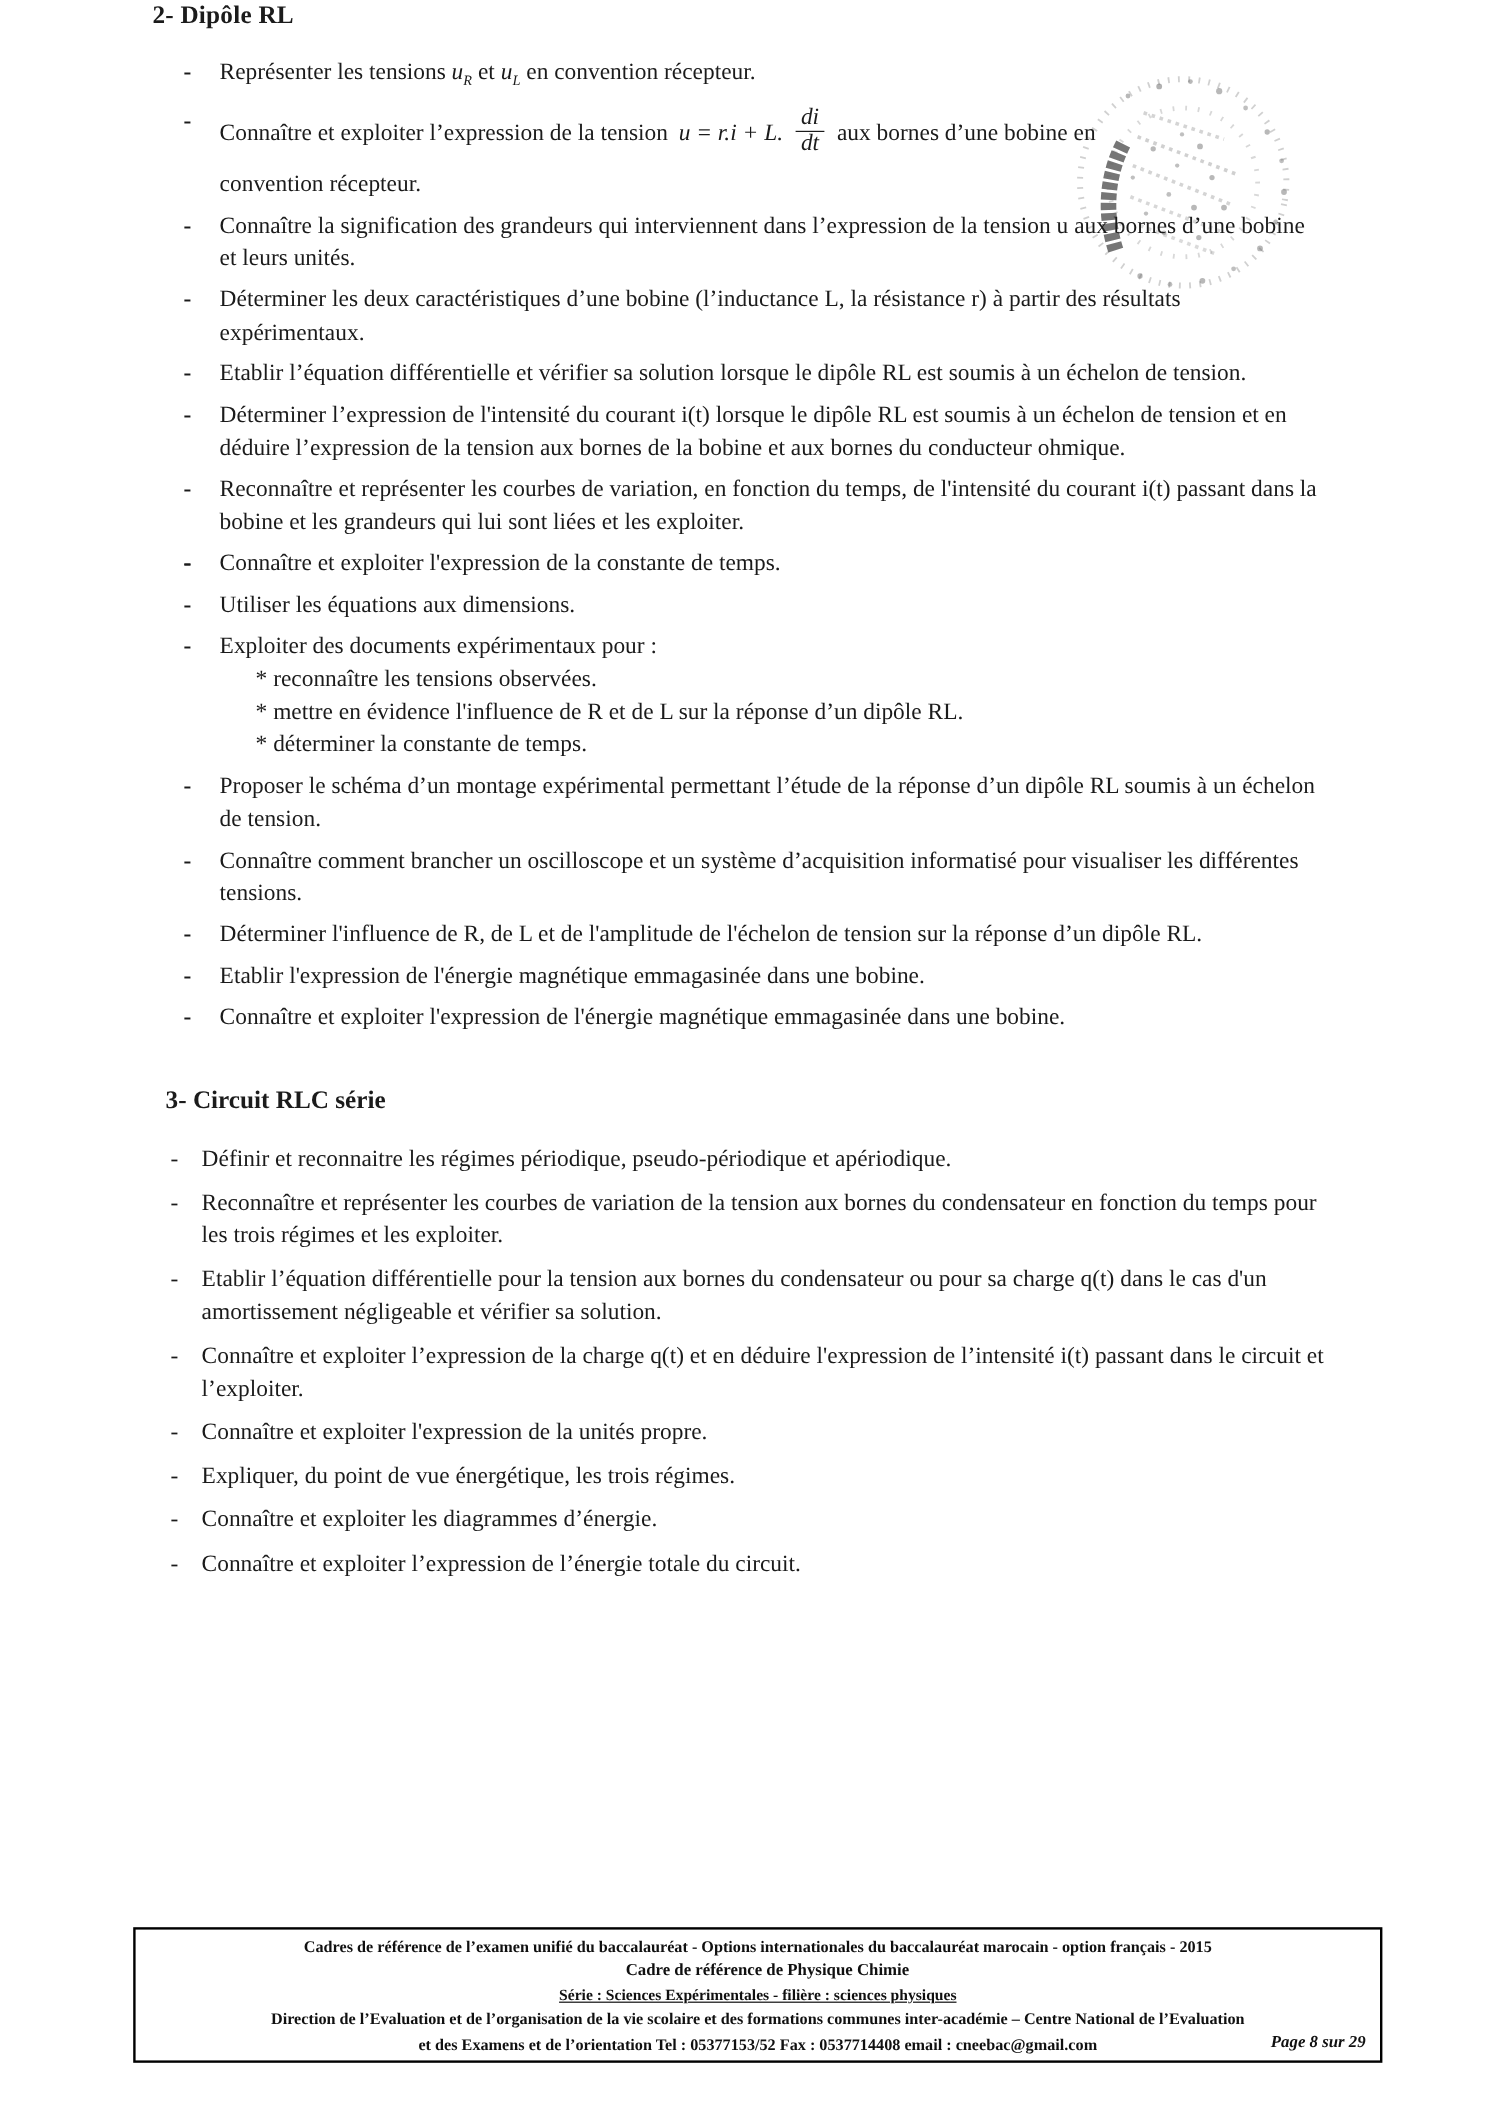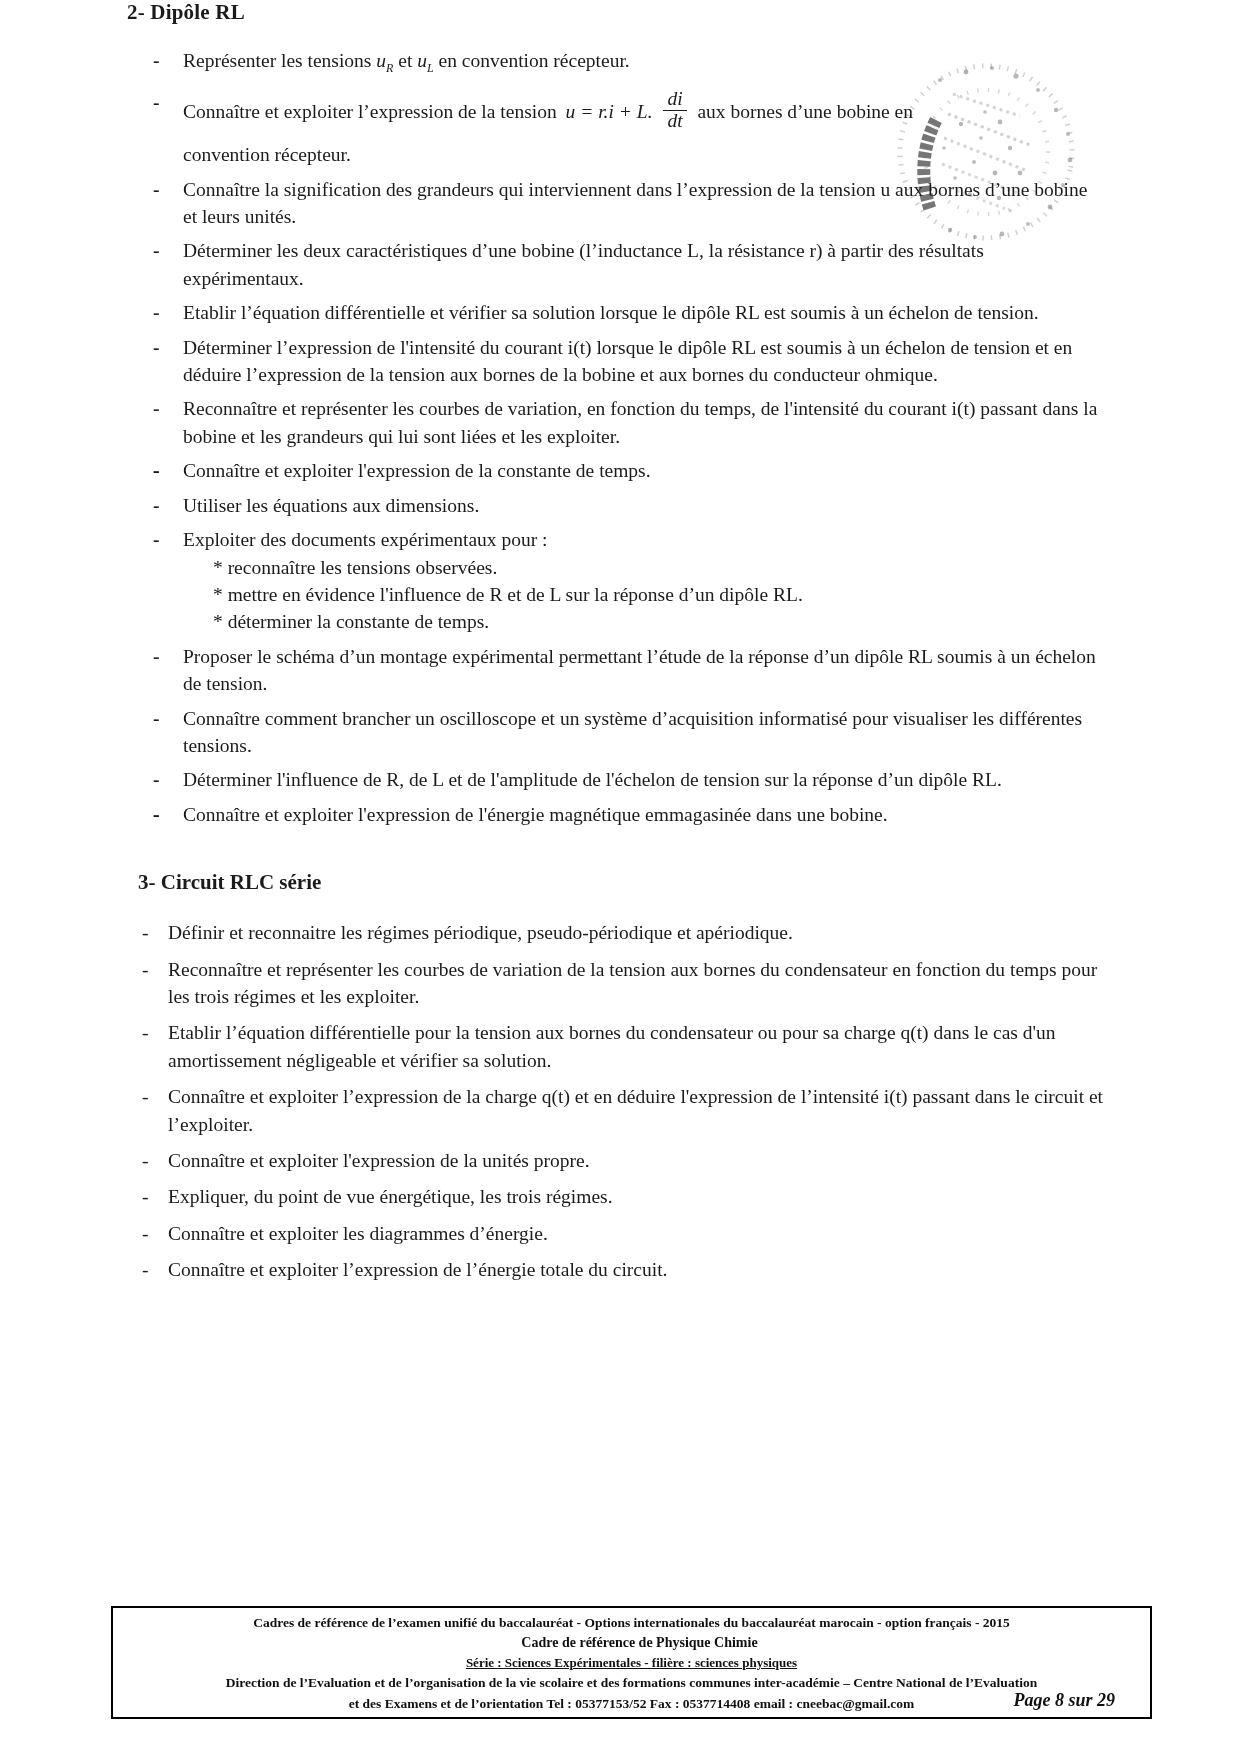--- a/index.html
+++ b/index.html
@@ -94,22 +94,22 @@
     color:#101010;
     padding-top:5px;
   }
   .footer .f1{font-size:13.5px;line-height:20px;}
   .footer .f2{font-size:14px;line-height:20px;padding-left:16px;}
   .footer .f3{font-size:13px;line-height:19px;text-decoration:underline;}
   .footer .f4{font-size:13.5px;line-height:21px;}
   .footer .f5{font-size:13.5px;line-height:21px;}
   .page-num{
     position:absolute;
-    right:35px;bottom:6px;
-    font-size:18px;
+    right:12px;bottom:6px;
+    font-size:14px;
     font-style:italic;
     font-weight:bold;
   }
 </style>
 </head>
 <body>
 
 <div class="page">
 
   <svg class="stamp" viewBox="0 0 215 205" xmlns="http://www.w3.org/2000/svg">
@@ -237,20 +237,21 @@
       <span>Connaître comment brancher un oscilloscope et un système d’acquisition informatisé pour visualiser les différentes tensions.</span>
     </li>
 
     <li>
       <span class="dash">-</span>
       <span>Déterminer l'influence de R, de L et de l'amplitude de l'échelon de tension sur la réponse d’un dipôle RL.</span>
     </li>
 
     <li>
       <span class="dash">-</span>
+      <span>Etablir l'expression de l'énergie magnétique emmagasinée dans une bobine.</span>
     </li>
 
     <li>
       <span class="dash">-</span>
       <span>Connaître et exploiter l'expression de l'énergie magnétique emmagasinée dans une bobine.</span>
     </li>
 
   </ul>
 
   <h2 class="h3">3- Circuit RLC série</h2>

